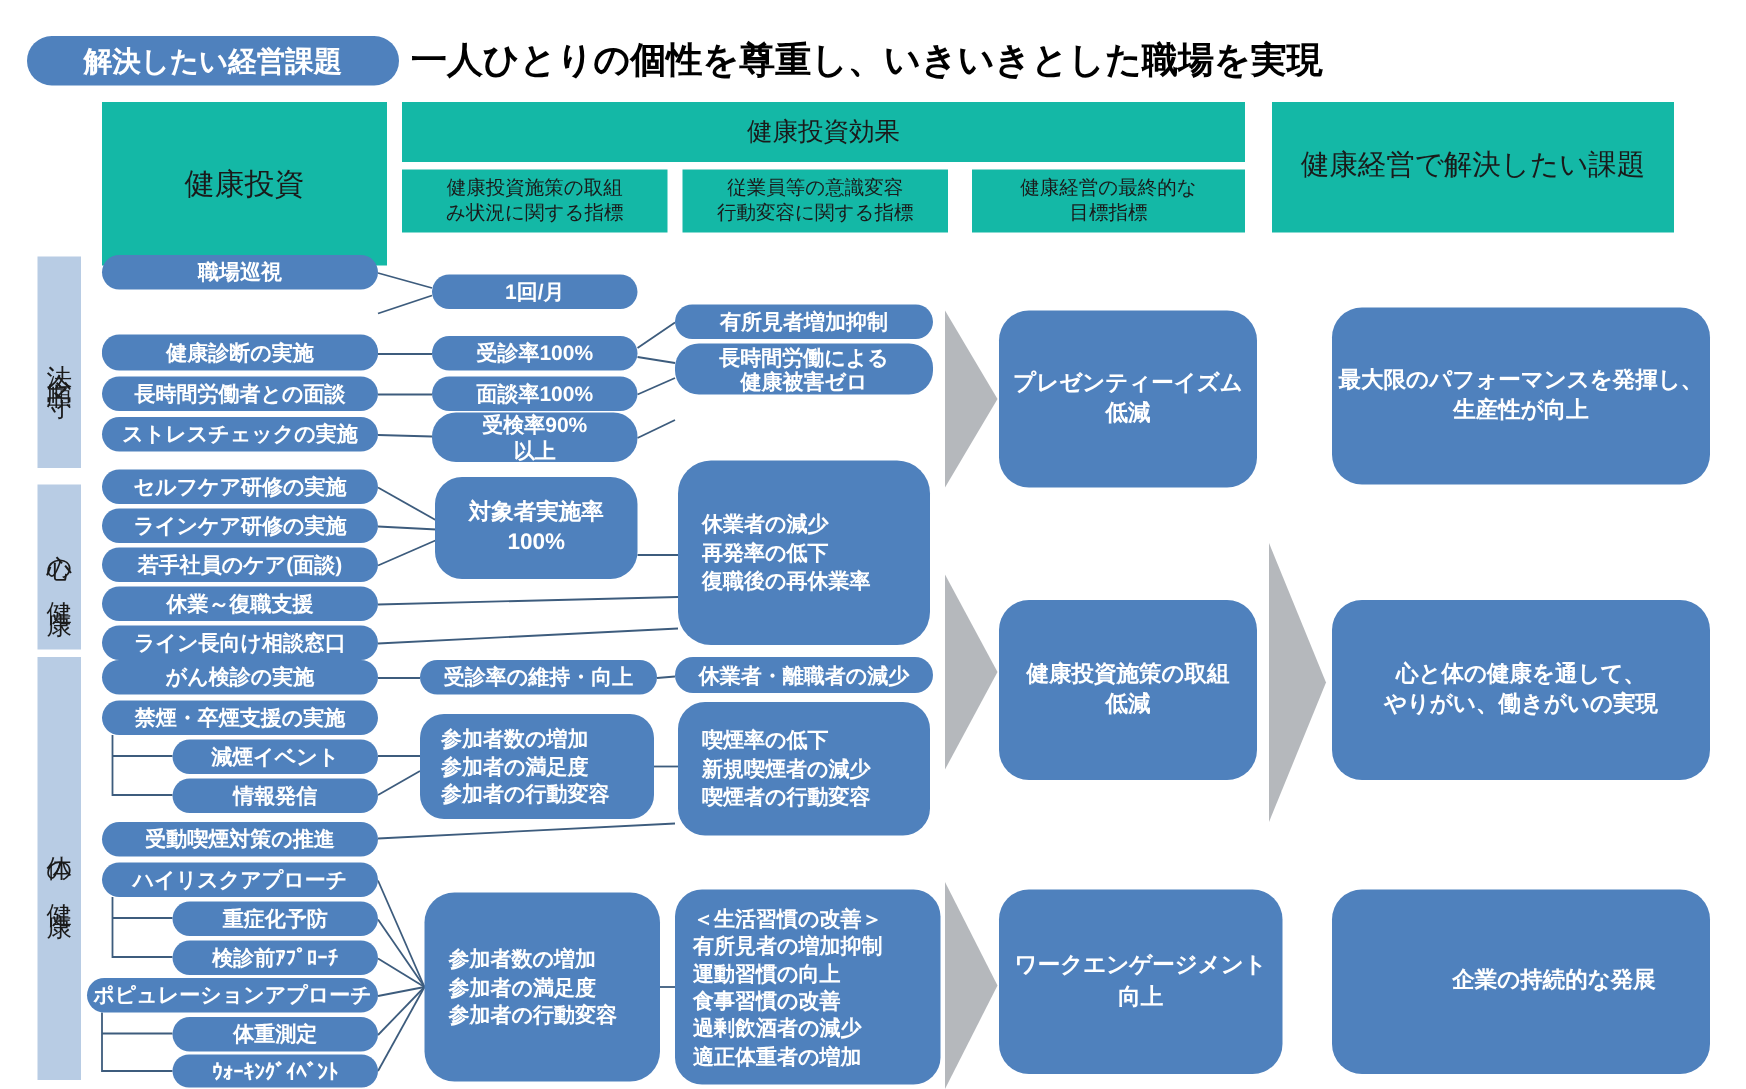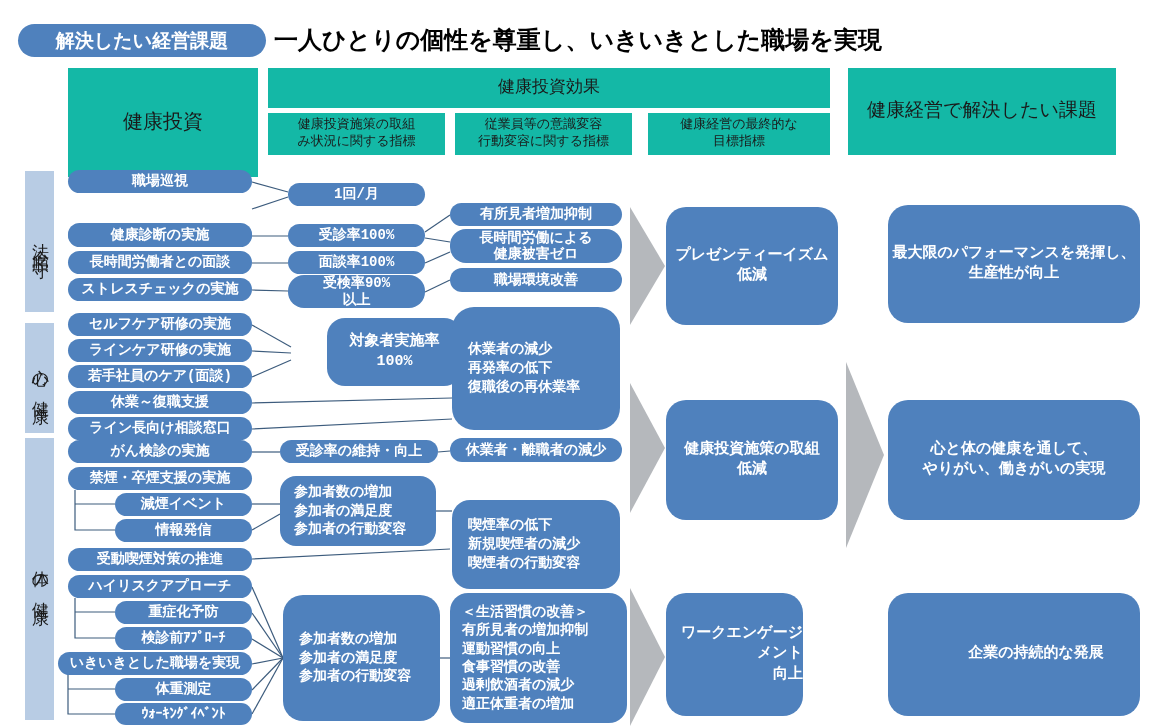--- a/index.html
+++ b/index.html
@@ -1,18 +1,18 @@
 <!DOCTYPE html>
 <html><head>
 <meta charset="utf-8">
 <style>
   html,body{margin:0;padding:0;background:#fff;}
   .canvas{position:relative;width:1164px;height:726px;background:#ffffff;overflow:hidden;
           font-family:"Liberation Sans","DejaVu Sans",sans-serif;}
-  .abs{position:absolute;box-sizing:border-box;font-family:Liberation Mono, monospace;}
+  .abs{position:absolute;box-sizing:border-box;}
   .badge{background:#4f81bd;color:#fff;font-weight:bold;font-size:19px;border-radius:17px;
          display:flex;align-items:center;justify-content:center;}
   .heading{font-weight:bold;font-size:24px;color:#000;white-space:nowrap;}
   .hdr{background:#14b8a6;color:#1a1a1a;display:flex;align-items:center;justify-content:center;
        text-align:center;white-space:pre-line;line-height:1.3;}
   .vlabel{background:#b8cce4;color:#1a1a1a;writing-mode:vertical-rl;text-orientation:upright;
           display:flex;align-items:center;justify-content:center;font-size:17px;letter-spacing:6px;}
   .pill{background:#4f81bd;color:#fff;font-weight:bold;font-size:14px;border-radius:12px;
         display:flex;align-items:center;justify-content:center;text-align:center;
         white-space:pre-line;line-height:1.15;}
@@ -101,67 +101,66 @@
 
   <div class="abs pill" style="left:288px;top:183px;width:137px;height:23px;">1回/月</div>
   <div class="abs pill" style="left:288px;top:224px;width:137px;height:23px;">受診率100%</div>
   <div class="abs pill" style="left:288px;top:251px;width:137px;height:23px;">面談率100%</div>
   <div class="abs rbox" style="left:288px;top:275px;width:137px;height:33px;border-radius:16px;line-height:1.15;">受検率90%
 以上</div>
 
   <div class="abs pill" style="left:450px;top:203px;width:172px;height:23px;">有所見者増加抑制</div>
   <div class="abs rbox" style="left:450px;top:229px;width:172px;height:34px;border-radius:16px;line-height:1.15;">長時間労働による
 健康被害ゼロ</div>
-  <div class="abs pill" style="left:450px;top:268px;width:172px;height:24px;">職場環境改善</div>
 
   <div class="abs rbox big" style="left:666px;top:207px;width:172px;height:118px;">プレゼンティーイズム
 低減</div>
   <div class="abs rbox big" style="left:888px;top:205px;width:252px;height:118px;">最大限のパフォーマンスを発揮し、
 生産性が向上</div>
 
   <div class="abs pill" style="left:68px;top:313px;width:184px;height:23px;">セルフケア研修の実施</div>
   <div class="abs pill" style="left:68px;top:339px;width:184px;height:23px;">ラインケア研修の実施</div>
   <div class="abs pill" style="left:68px;top:365px;width:184px;height:23px;">若手社員のケア(面談)</div>
   <div class="abs pill" style="left:68px;top:391px;width:184px;height:23px;">休業～復職支援</div>
   <div class="abs pill" style="left:68px;top:417px;width:184px;height:23px;">ライン長向け相談窓口</div>
-  <div class="abs rbox" style="left:290px;top:318px;width:135px;height:68px;font-size:15px;margin-left:37px;">対象者実施率
+  <div class="abs rbox" style="left:290px;top:318px;width:135px;height:68px;font-size:15px;">対象者実施率
 100%</div>
   <div class="abs rbox leftal" style="left:452px;top:307px;width:168px;height:123px;border-radius:22px;">休業者の減少
 再発率の低下
 復職後の再休業率</div>
   <div class="abs rbox big" style="left:666px;top:400px;width:172px;height:120px;">健康投資施策の取組
 低減</div>
   <div class="abs rbox big" style="left:888px;top:400px;width:252px;height:120px;">心と体の健康を通して、
 やりがい、働きがいの実現</div>
 
   <div class="abs pill" style="left:68px;top:440px;width:184px;height:23px;">がん検診の実施</div>
   <div class="abs pill" style="left:280px;top:440px;width:158px;height:23px;">受診率の維持・向上</div>
   <div class="abs pill" style="left:450px;top:438px;width:172px;height:24px;">休業者・離職者の減少</div>
   <div class="abs pill" style="left:68px;top:467px;width:184px;height:23px;">禁煙・卒煙支援の実施</div>
   <div class="abs pill" style="left:115px;top:493px;width:137px;height:23px;">減煙イベント</div>
   <div class="abs pill" style="left:115px;top:519px;width:137px;height:23px;">情報発信</div>
   <div class="abs rbox leftal" style="left:280px;top:476px;width:156px;height:70px;border-radius:16px;padding-left:14px;">参加者数の増加
 参加者の満足度
 参加者の行動変容</div>
-  <div class="abs rbox leftal" style="left:452px;top:468px;width:168px;height:89px;margin-top:32px;">喫煙率の低下
+  <div class="abs rbox leftal" style="left:452px;top:468px;width:168px;height:89px;">喫煙率の低下
 新規喫煙者の減少
 喫煙者の行動変容</div>
   <div class="abs pill" style="left:68px;top:548px;width:184px;height:23px;">受動喫煙対策の推進</div>
   <div class="abs pill" style="left:68px;top:575px;width:184px;height:23px;">ハイリスクアプローチ</div>
   <div class="abs pill" style="left:115px;top:601px;width:137px;height:23px;">重症化予防</div>
   <div class="abs pill" style="left:115px;top:627px;width:137px;height:23px;">検診前ｱﾌﾟﾛｰﾁ</div>
-  <div class="abs pill" style="left:58px;top:652px;width:194px;height:23px;">いきいきとした職場を実現</div>
+  <div class="abs pill" style="left:58px;top:652px;width:194px;height:23px;">ポピュレーションアプローチ</div>
   <div class="abs pill" style="left:115px;top:678px;width:137px;height:23px;">体重測定</div>
   <div class="abs pill" style="left:115px;top:703px;width:137px;height:22px;">ｳｫｰｷﾝｸﾞｲﾍﾞﾝﾄ</div>
   <div class="abs rbox leftal" style="left:283px;top:595px;width:157px;height:126px;border-radius:20px;">参加者数の増加
 参加者の満足度
 参加者の行動変容</div>
   <div class="abs rbox leftal" style="left:450px;top:593px;width:177px;height:130px;padding-left:12px;line-height:1.32;">＜生活習慣の改善＞
 有所見者の増加抑制
 運動習慣の向上
 食事習慣の改善
 過剰飲酒者の減少
 適正体重者の増加</div>
-  <div class="abs rbox big" style="left:666px;top:593px;width:137px;height:123px;text-align:right;">ワークエンゲージメント
+  <div class="abs rbox big" style="left:666px;top:593px;width:189px;height:123px;">ワークエンゲージメント
 向上</div>
   <div class="abs rbox big" style="left:888px;top:593px;width:252px;height:123px;padding-left:44px;">企業の持続的な発展</div>
 
 </div>
 
 </body></html>

